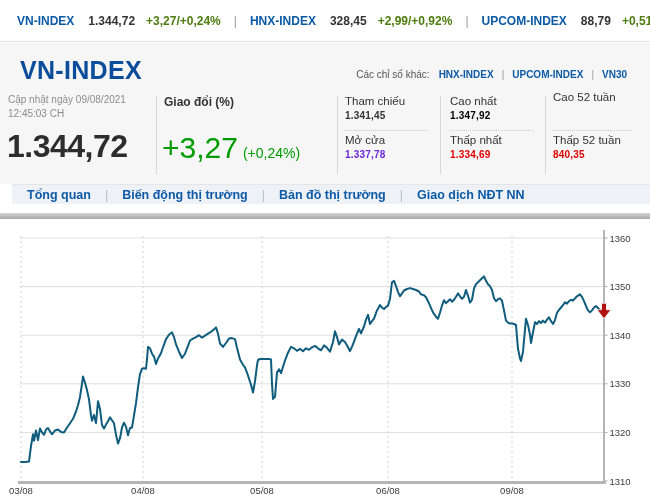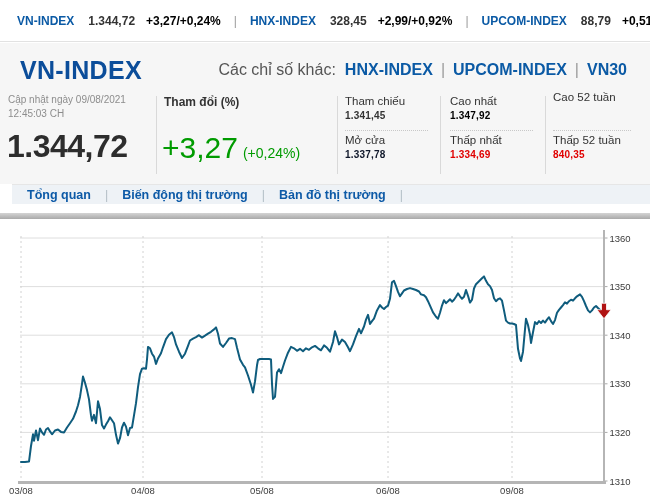--- a/index.html
+++ b/index.html
@@ -7,29 +7,29 @@
   body { font-family:"Liberation Sans", sans-serif; background:#fff; position:relative; }
   #stage { position:absolute; left:0; top:0; width:650px; height:504px; background:#fff;border-radius:29px; }
 
   
   .ticker { position:absolute; left:0; top:0; width:650px; height:42px; background:#fff;
             border-bottom:1px solid #e2e2e2; display:flex; align-items:center;
             padding-left:17px; white-space:nowrap; overflow:hidden;
             font-size:12px; font-weight:bold; }
   .ticker .name { color:#0b5aa5; margin-right:14px; }
   .ticker .val  { color:#333;    margin-right:11px; }
-  .ticker .chg  { color:#000000; }
+  .ticker .chg  { color:#4d7c0f; }
   .ticker .sep  { color:#9a9a9a; margin:0 13px; font-weight:normal; }
   .tgrp { display:flex; align-items:center; }
 
   
   .header { position:absolute; left:0; top:43px; width:650px; height:141px; background:#f6f6f6; }
   .title  { position:absolute; left:20px; top:13px; font-size:25px; font-weight:bold;
             color:#0b4d9a; letter-spacing:.3px; }
-  .other  { position:absolute; right:23px; top:18px; font-size:16px; color:#555;
+  .other  { position:absolute; right:23px; top:26px; font-size:10px; color:#555;
             display:flex; align-items:center; white-space:nowrap;justify-content:center; }
   .other .olabel { margin-right:9px; }
   .other .olink  { color:#0b5aa5; font-weight:bold; cursor:pointer; }
   .other .osep   { color:#9a9a9a; margin:0 8px; }
 
   .upd  { position:absolute; left:8px; top:50px; font-size:10px; color:#8d8d8d; line-height:14px; }
   .bigval { position:absolute; left:7px; top:85px; font-size:32px; font-weight:bold;
             color:#2d2d2d; letter-spacing:-.5px; }
   .vline { position:absolute; top:53px; height:78px; width:1px; background:#d9d9d9; }
   .chg-label { position:absolute; left:164px; top:52px; font-size:12px; font-weight:bold; color:#333; }
@@ -93,34 +93,34 @@
       <span class="olink">VN30</span>
     </div>
 
     <div class="upd">
       <div>Cập nhật ngày 09/08/2021</div>
       <div>12:45:03 CH</div>
     </div>
     <div class="bigval">1.344,72</div>
 
     <div class="vline" style="left:156px"></div>
-    <div class="chg-label">Tham đổi (%)</div>
+    <div class="chg-label">Giao đổi (%)</div>
     <div class="chg-big">
       <span>+3,27</span><span class="chg-pct">(+0,24%)</span>
     </div>
 
     <div class="vline" style="left:337px"></div>
     <div class="cell" style="left:345px; top:52px">
       <div class="lb">Tham chiếu</div>
       <div class="vl" style="color: rgb(51, 51, 51);">1.341,45</div>
     </div>
     <div class="dot" style="left:345px; top:87px; width:83px"></div>
     <div class="cell" style="left:345px; top:91px">
       <div class="lb">Mở cửa</div>
-      <div class="vl" style="color: #0f172a;">1.337,78</div>
+      <div class="vl" style="color: #6d28d9;">1.337,78</div>
     </div>
 
     <div class="vline" style="left:440px"></div>
     <div class="cell" style="left:450px; top:52px">
       <div class="lb">Cao nhất</div>
       <div class="vl" style="color: #000000;">1.347,92</div>
     </div>
     <div class="dot" style="left:450px; top:87px; width:83px"></div>
     <div class="cell" style="left:450px; top:91px">
       <div class="lb">Thấp nhất</div>
@@ -138,20 +138,21 @@
     </div>
   </div>
 
   <div class="tabs">
     <span class="tab">Tổng quan</span>
     <span class="tabsep">|</span>
     <span class="tab">Biến động thị trường</span>
     <span class="tabsep">|</span>
     <span class="tab">Bản đồ thị trường</span>
     <span class="tabsep">|</span>
+    <span class="tab">Giao dịch NĐT NN</span>
   </div>
   <div class="tabshadow"></div>
 
   <div class="chartwrap">
     <svg id="chart-svg" width="650" height="280" viewBox="0 0 650 280">
         <line x1="604" x2="607.5" y1="257" y2="257" stroke="#a8a8a8" stroke-width="1"></line>
         <text x="609.5" y="260.5">1310</text>
         <line x1="20" x2="604" y1="208.4" y2="208.4" stroke="#dedede" stroke-width="1"></line>
         <line x1="604" x2="607.5" y1="208.4" y2="208.4" stroke="#a8a8a8" stroke-width="1"></line>
         <text x="609.5" y="211.9">1320</text>

